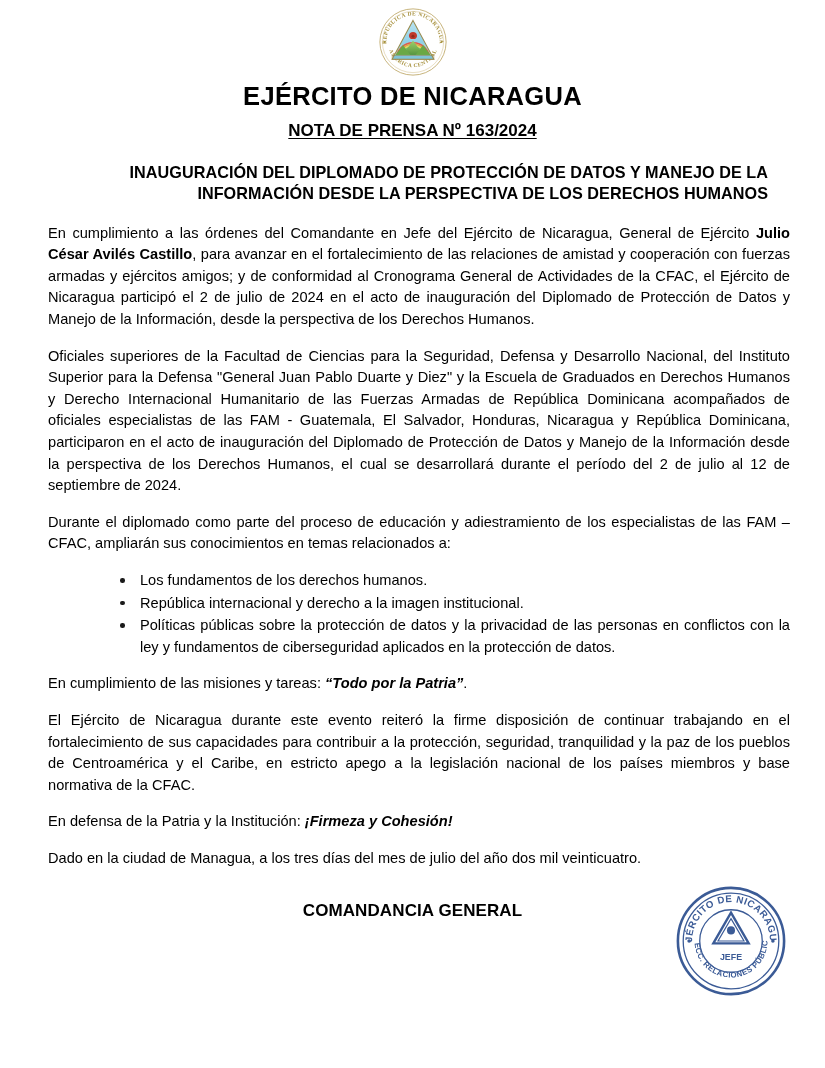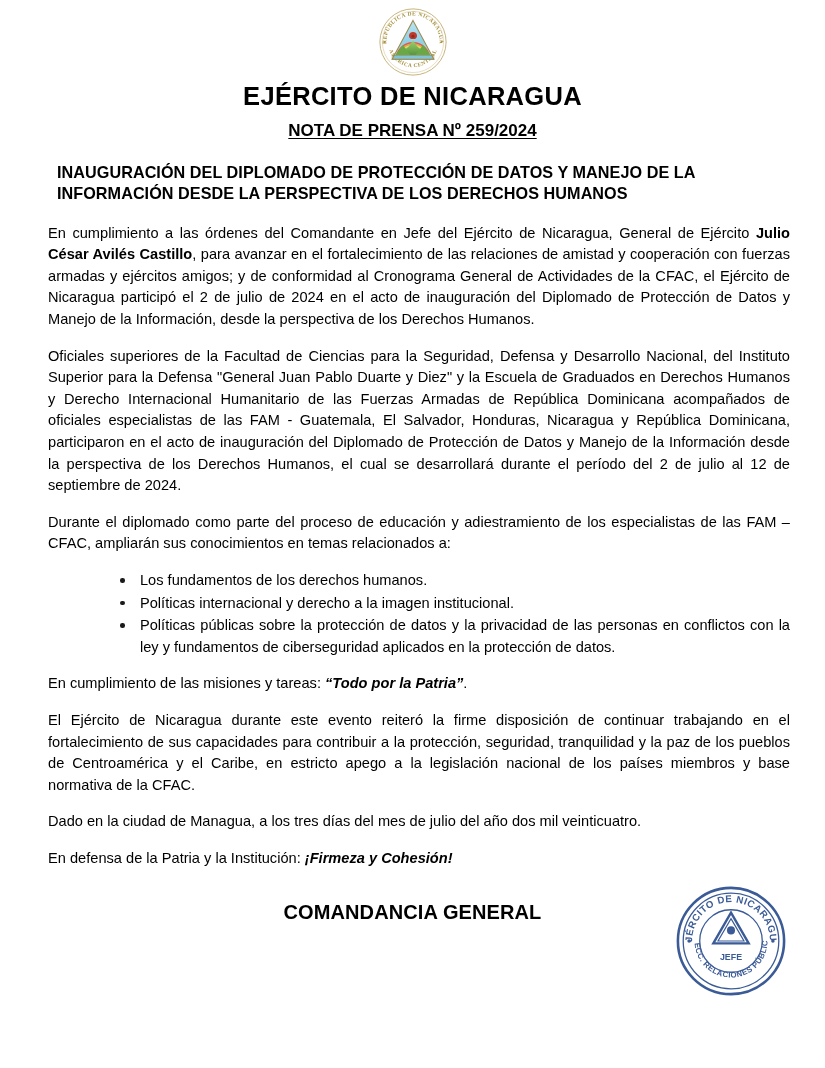--- a/index.html
+++ b/index.html
@@ -53,21 +53,21 @@
     font-size: 17px;
     font-weight: bold;
     margin-top: 11px;
     line-height: 1.15;
   }
   .press-no span.u {
     text-decoration: underline;
     text-underline-offset: 2px;
   }
   .doc-title {
-    text-align: left;
+    text-align: right;
     font-size: 16.2px;
     font-weight: bold;
     line-height: 1.33;
     margin-top: 21px;
     padding: 0 22px;
     letter-spacing: 0.05px;
   }
 
   
   .body-block {
@@ -105,21 +105,21 @@
     width: 4.5px;
     height: 4.5px;
     border-radius: 50%;
     background: #1a1a1a;
   }
 
   
   .signature {
     text-align: center;
     margin-top: 30px;
-    font-size: 20px;
+    font-size: 17px;
     font-weight: bold;
     line-height: 1.28;
     letter-spacing: 0.1px;
   }
 
   
   .stamp {
     position: absolute;
     left: 672px;
     top: 882px;
@@ -186,45 +186,45 @@
         </g>
         <polygon points="50,20 79,74 21,74" fill="none" stroke="#9a8a4e" stroke-width="1.4"></polygon>
 
         <rect x="21" y="69" width="58" height="5" fill="none" stroke="#9a8a4e" stroke-width="0.8"></rect>
       </svg>
     </div>
   </div>
 
   <div class="org-title">EJÉRCITO DE NICARAGUA</div>
 
-  <div class="press-no"><span class="u">NOTA DE PRENSA Nº 259/2024</span></div>
+  <div class="press-no"><span class="u">NOTA DE PRENSA Nº 163/2024</span></div>
 
   <div class="doc-title">INAUGURACIÓN DEL DIPLOMADO DE PROTECCIÓN DE DATOS Y MANEJO DE LA INFORMACIÓN DESDE LA PERSPECTIVA DE LOS DERECHOS HUMANOS</div>
 
   <div class="body-block">
 
     <p class="para"><span>En cumplimiento a las órdenes del Comandante en Jefe del Ejército de Nicaragua, General de Ejército </span><span class="b">Julio César Avilés Castillo</span><span>, para avanzar en el fortalecimiento de las relaciones de amistad y cooperación con fuerzas armadas y ejércitos amigos; y de conformidad al Cronograma General de Actividades de la CFAC, el Ejército de Nicaragua participó el 2 de julio de 2024 en el acto de inauguración del Diplomado de Protección de Datos y Manejo de la Información, desde la perspectiva de los Derechos Humanos.</span></p>
 
     <p class="para">Oficiales superiores de la Facultad de Ciencias para la Seguridad, Defensa y Desarrollo Nacional, del Instituto Superior para la Defensa "General Juan Pablo Duarte y Diez" y la Escuela de Graduados en Derechos Humanos y Derecho Internacional Humanitario de las Fuerzas Armadas de República Dominicana acompañados de oficiales especialistas de las FAM - Guatemala, El Salvador, Honduras, Nicaragua y República Dominicana, participaron en el acto de inauguración del Diplomado de Protección de Datos y Manejo de la Información desde la perspectiva de los Derechos Humanos, el cual se desarrollará durante el período del 2 de julio al 12 de septiembre de 2024.</p>
 
     <p class="para">Durante el diplomado como parte del proceso de educación y adiestramiento de los especialistas de las FAM – CFAC, ampliarán sus conocimientos en temas relacionados a:</p>
 
     <ul class="bullets">
       <li>Los fundamentos de los derechos humanos.</li>
-      <li>Políticas internacional y derecho a la imagen institucional.</li>
+      <li>República internacional y derecho a la imagen institucional.</li>
       <li>Políticas públicas sobre la protección de datos y la privacidad de las personas en conflictos con la ley y fundamentos de ciberseguridad aplicados en la protección de datos.</li>
     </ul>
 
     <p class="para"><span>En cumplimiento de las misiones y tareas: </span><span class="bi">“Todo por la Patria”</span><span>.</span></p>
 
     <p class="para">El Ejército de Nicaragua durante este evento reiteró la firme disposición de continuar trabajando en el fortalecimiento de sus capacidades para contribuir a la protección, seguridad, tranquilidad y la paz de los pueblos de Centroamérica y el Caribe, en estricto apego a la legislación nacional de los países miembros y base normativa de la CFAC.</p>
 
+    <p class="para"><span>En defensa de la Patria y la Institución: </span><span class="bi">¡Firmeza y Cohesión!</span></p>
+
     <p class="para">Dado en la ciudad de Managua, a los tres días del mes de julio del año dos mil veinticuatro.</p>
-
-    <p class="para"><span>En defensa de la Patria y la Institución: </span><span class="bi">¡Firmeza y Cohesión!</span></p>
   </div>
 
   <div class="signature">
     <div>COMANDANCIA GENERAL</div>
   </div>
 
   <div class="stamp">
     <svg viewBox="0 0 100 100" width="118" height="118" aria-hidden="true">
       <g stroke="#2d4f8f" fill="none">
         <circle cx="50" cy="50" r="45" stroke-width="2.2"></circle>

